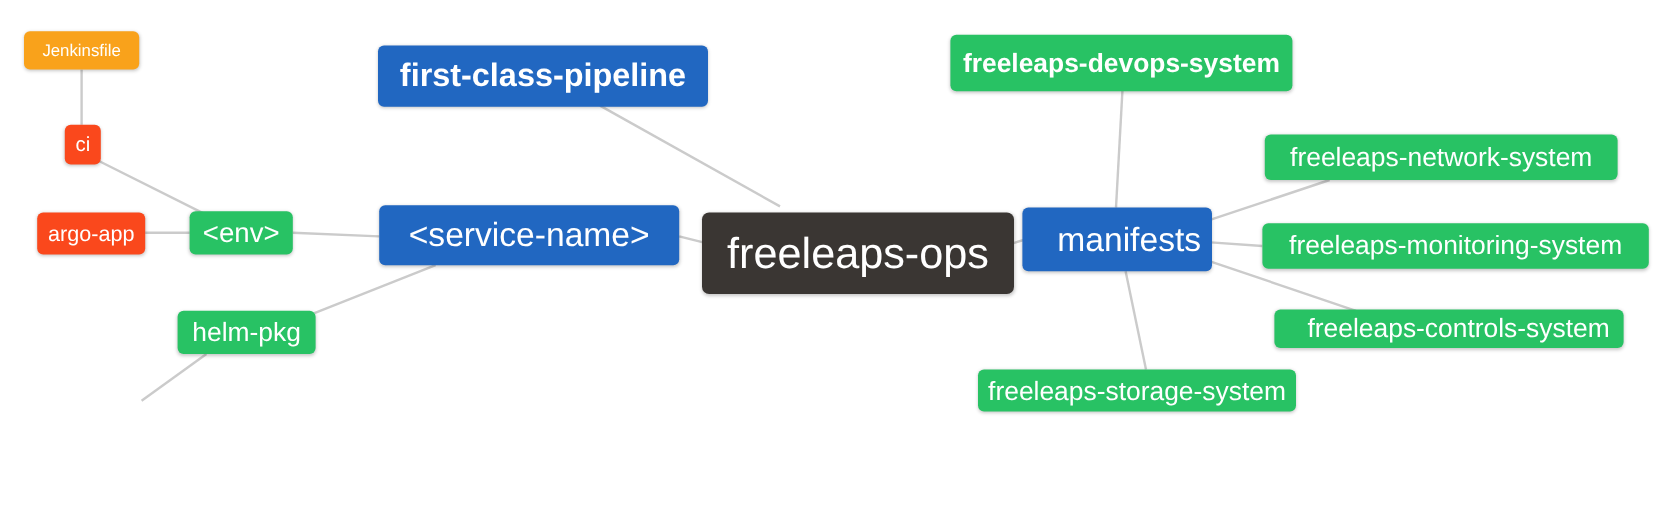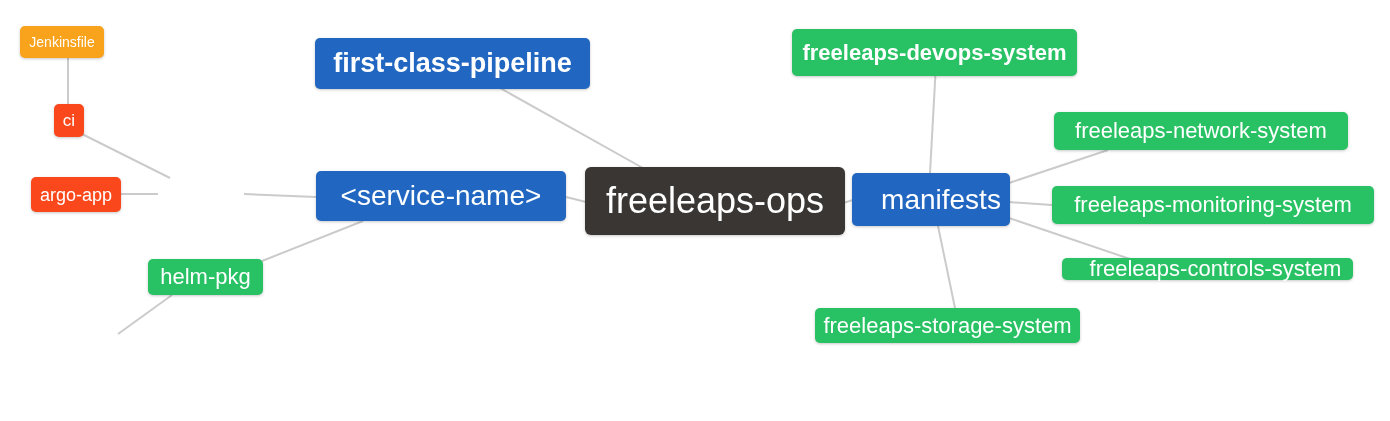--- a/index.html
+++ b/index.html
@@ -32,34 +32,34 @@
     justify-content: center;
     color: #ffffff;
     white-space: nowrap;
     border-radius: 5px;
     box-sizing: border-box;
     box-shadow: 0 1px 3px rgba(0,0,0,0.22);
     cursor: pointer;
     line-height: 1;
   }
   
-  .n-jenkinsfile        { left: 20px;   top: 26px;  width: 84px;  height: 32px; font-size: 14px; }
+  .n-jenkinsfile        { left: 20px;   top: 26px;  width: 96px;  height: 32px; font-size: 14px; }
   .n-ci                 { left: 54px;   top: 104px; width: 30px;  height: 33px; font-size: 17px; }
   .n-argo-app           { left: 31px;   top: 177px; width: 90px;  height: 35px; font-size: 18px; }
   .n-env                { left: 158px;  top: 176px; width: 86px;  height: 36px; font-size: 23px; }
   .n-helm-pkg           { left: 148px;  top: 259px; width: 115px; height: 36px; font-size: 22px; }
   .n-values-env-yaml    { left: 8px;    top: 333px; width: 167px; height: 32px; font-size: 17px; }
   .n-first-class-pipeline { left: 315px; top: 38px; width: 275px; height: 51px; font-size: 27px; }
   .n-service-name       { left: 316px;  top: 171px; width: 250px; height: 50px; font-size: 28px; }
-  .n-root               { left: 585px;  top: 167px; width: 260px; height: 68px; font-size: 36px; border-radius: 6px; }
+  .n-root               { left: 585px;  top: 177px; width: 260px; height: 68px; font-size: 36px; border-radius: 6px; }
   .n-manifests          { left: 852px;  top: 173px; width: 158px; height: 53px; font-size: 28px; padding-left: 20px; }
   .n-devops-system      { left: 792px;  top: 29px;  width: 285px; height: 47px; font-size: 22px; font-weight: bold; }
   .n-network-system     { left: 1054px; top: 112px; width: 294px; height: 38px; font-size: 22px; }
   .n-monitoring-system  { left: 1052px; top: 186px; width: 322px; height: 38px; font-size: 22px; }
-  .n-controls-system    { left: 1062px; top: 258px; width: 291px; height: 22px; font-size: 22px; padding-left: 16px; }
+  .n-controls-system    { left: 1062px; top: 258px; width: 291px; height: 32px; font-size: 22px; padding-left: 16px; }
   .n-storage-system     { left: 815px;  top: 308px; width: 265px; height: 35px; font-size: 22px; }
 </style>
 </head>
 <body>
 
 <div class="canvas">
 
   <svg class="edges" viewBox="0 0 1390 421" xmlns="http://www.w3.org/2000/svg" fill="none">
     <line stroke-width="2" x1="68" y1="58" x2="68" y2="104" stroke="#cbcbcb"></line>
     <line stroke-width="2" x1="82" y1="134" x2="170" y2="178" stroke="#cbcbcb"></line>
@@ -76,20 +76,21 @@
     <line stroke-width="2" x1="1009" y1="218" x2="1130" y2="259" stroke="#cbcbcb"></line>
     <line stroke-width="2" x1="938" y1="226" x2="955" y2="308" stroke="#cbcbcb"></line>
   </svg>
 
   <div class="node n-jenkinsfile" style="background-color: rgb(249, 162, 27);">Jenkinsfile</div>
 
   <div class="node n-ci" style="background-color: rgb(250, 72, 28);">ci</div>
 
   <div class="node n-argo-app" style="background-color: rgb(250, 72, 28);">argo-app</div>
 
+  <div class="node n-env" style="background-color: rgb(40, 194, 100);">&lt;env&gt;</div>
 
   <div class="node n-helm-pkg" style="background-color: rgb(40, 194, 100);">helm-pkg</div>
 
 
   <div class="node n-first-class-pipeline" style="background-color: rgb(33, 103, 193); font-weight: bold;">first-class-pipeline</div>
 
   <div class="node n-service-name" style="background-color: rgb(33, 103, 193);">&lt;service-name&gt;</div>
 
   <div class="node n-root" style="background-color: rgb(58, 54, 51);">freeleaps-ops</div>
 

